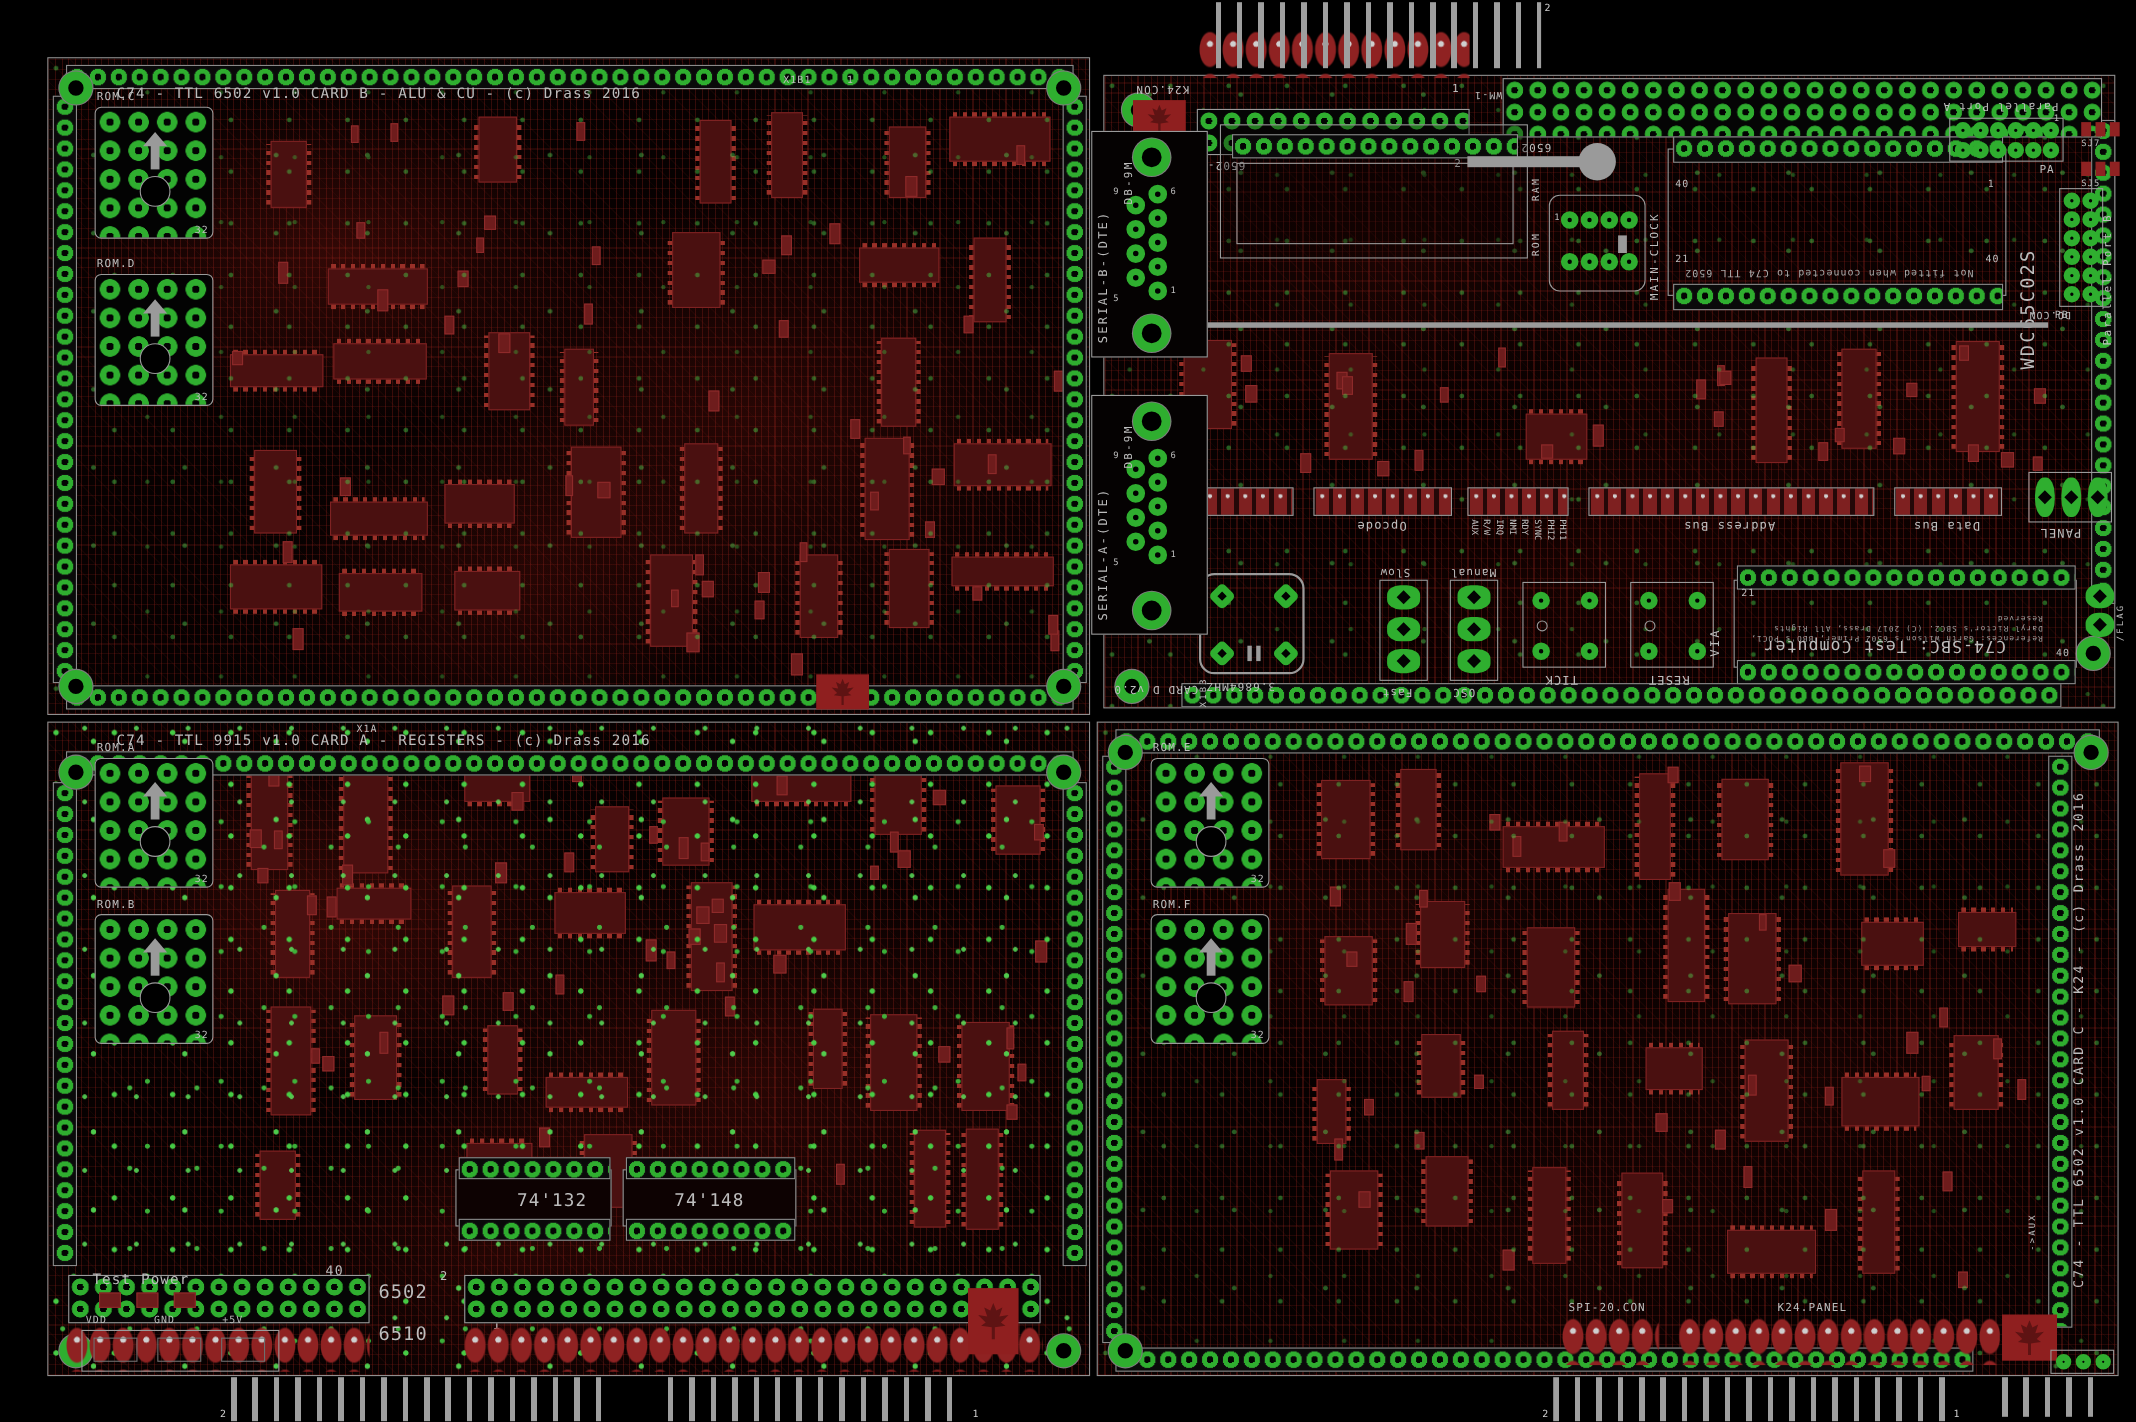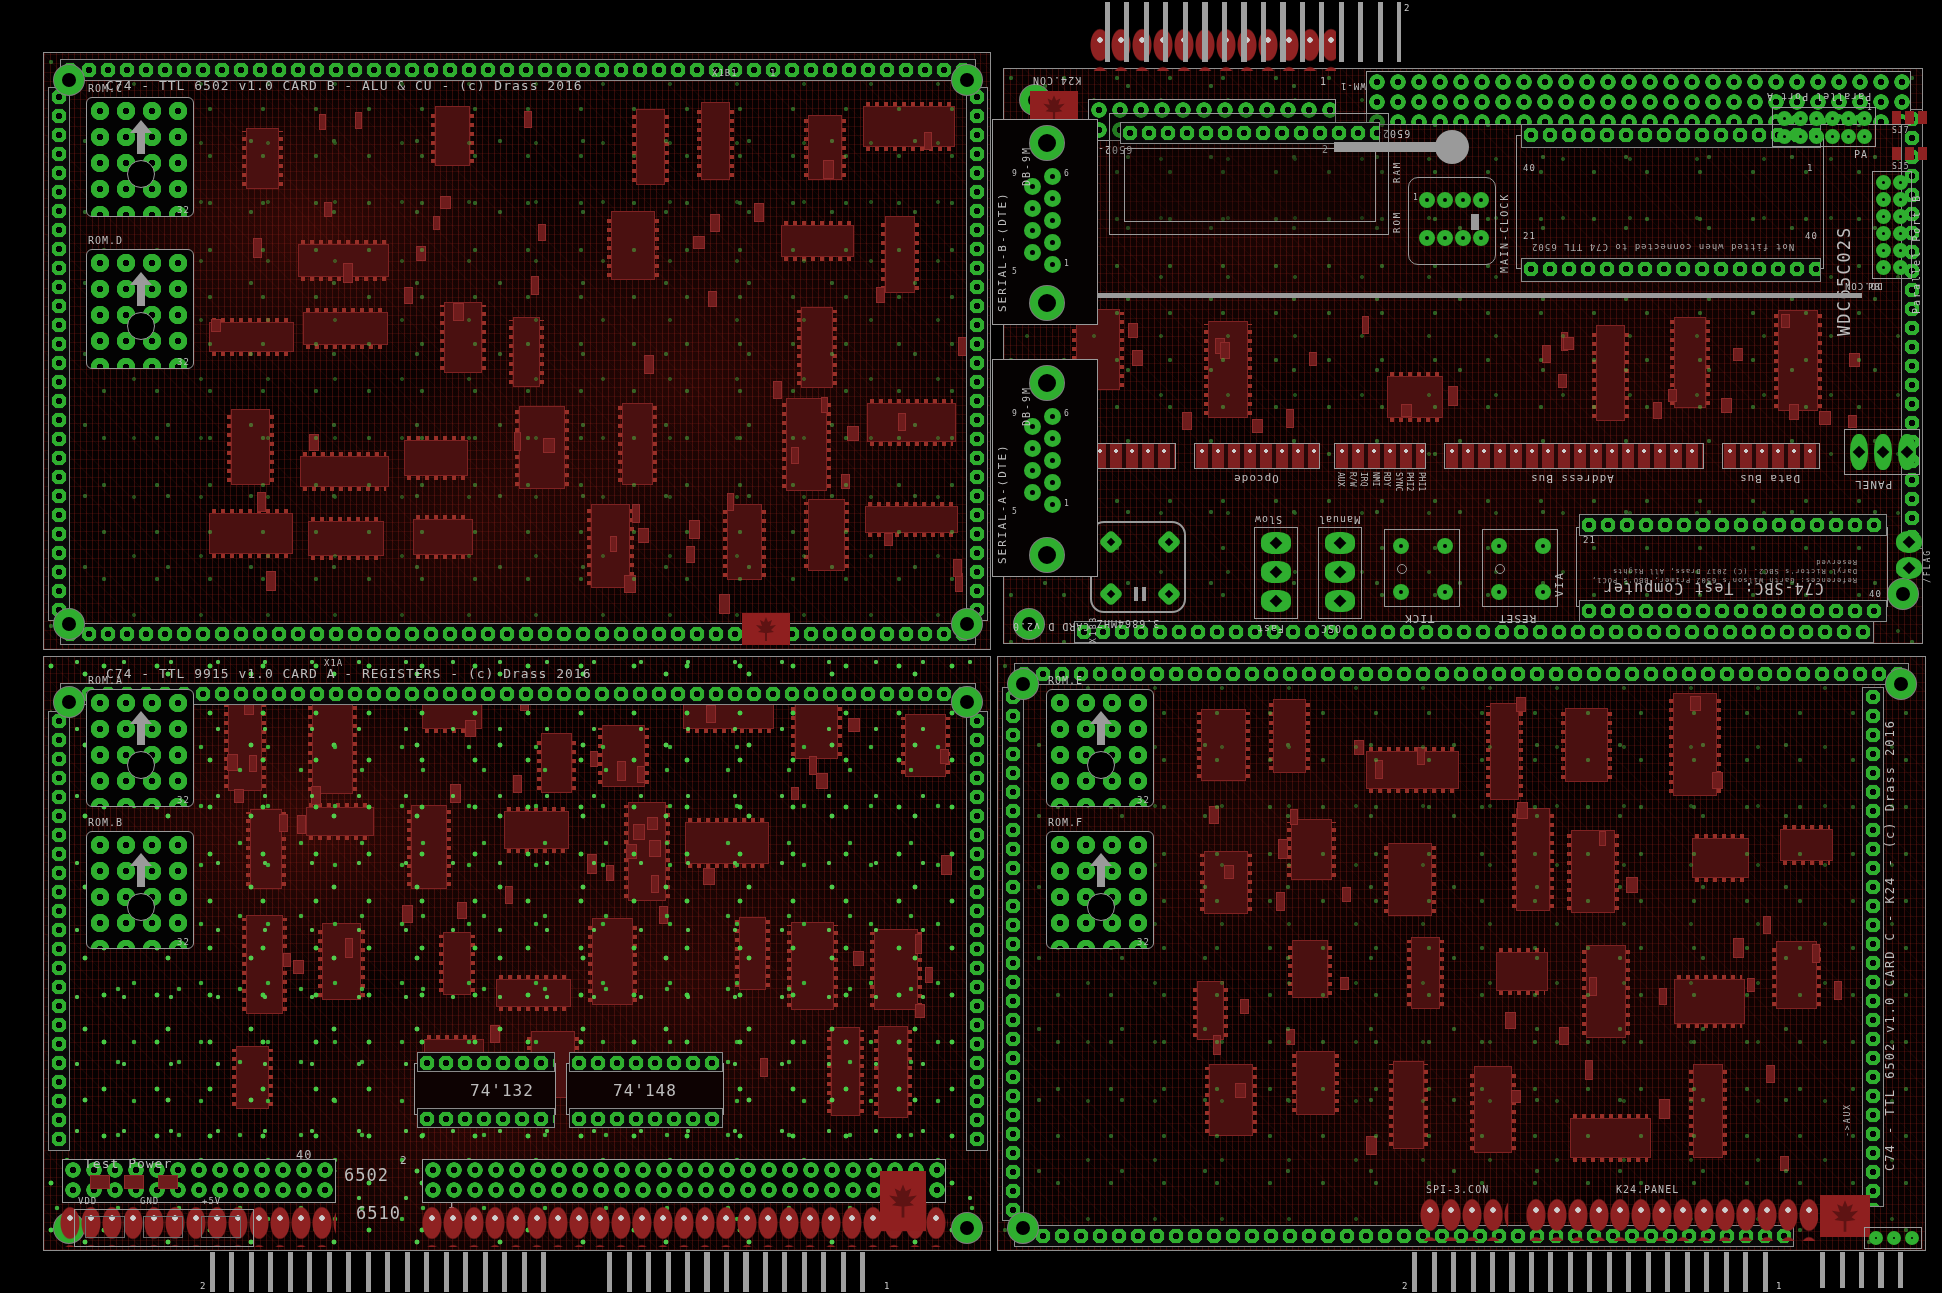--- a/index.html
+++ b/index.html
@@ -551,21 +551,21 @@
       </div>
       <div class="outline" style="left: 522px; top: 406px; width: 158px; height: 52px; position: absolute; background: rgb(13, 2, 2);">
         <div class="gstripH" style="left: 2px; top: -12px; width: 154px; height: 20px; position: absolute;"></div>
         <div class="gstripH" style="left: 2px; top: 44px; width: 154px; height: 20px; position: absolute;"></div>
         <div class="silk" style="left: 46px; top: 19px; position: absolute; font-size: 16px;">74'148</div>
       </div>
       <div class="silk" style="left: 252px; top: 492px; position: absolute; font-size: 12px;">40</div>
       <div class="silk" style="left: 356px; top: 498px; position: absolute; font-size: 11px;">2</div>
       <div class="silk" style="left: 300px; top: 510px; position: absolute; font-size: 17px;">6502</div>
       <div class="silk" style="left: 404px; top: 542px; position: absolute; font-size: 11px;">1</div>
-      <div class="silk" style="left: 312px; top: 548px; position: absolute; font-size: 17px;">6510</div>
+      <div class="silk" style="left: 300px; top: 548px; position: absolute; font-size: 17px;">6510</div>
       <div class="dual" style="left: 18px; top: 502px; width: 274px; height: 44px; position: absolute;"></div>
       <div class="dual" style="left: 378px; top: 502px; width: 524px; height: 44px; position: absolute;"></div>
       <div class="rrow" style="left: 16px; top: 548px; width: 276px; height: 42px; position: absolute;"></div>
       <div class="rrow" style="left: 378px; top: 548px; width: 526px; height: 42px; position: absolute;"></div>
       <div class="silk" style="left: 40px; top: 500px; position: absolute; font-size: 13px;">Test Power</div>
       <div class="res" style="left: 46px; top: 518px; width: 20px; height: 14px; position: absolute;"></div>
       <div class="res" style="left: 80px; top: 518px; width: 20px; height: 14px; position: absolute;"></div>
       <div class="res" style="left: 114px; top: 518px; width: 20px; height: 14px; position: absolute;"></div>
       <div class="silk" style="left: 34px; top: 540px; position: absolute; font-size: 9px;">VDD</div>
       <div class="silk" style="left: 96px; top: 540px; position: absolute; font-size: 9px;">GND</div>
@@ -662,21 +662,21 @@
         <div class="arrow" style="left: 50px; top: 33px; width: 8px; height: 22px; position: absolute;"></div>
         <div class="silk" style="left: 90px; top: 106px; position: absolute; font-size: 9px;">32</div>
       </div>
       <div class="silk" style="left: 50px; top: 161px; position: absolute; font-size: 10px;">ROM.F</div>
       <div class="plcc" style="left: 48px; top: 174px; width: 108px; height: 118px; position: absolute;">
         <div class="plccC" style="left: 40px; top: 61px; width: 26px; height: 26px; position: absolute;"></div>
         <div class="arrow" style="left: 50px; top: 33px; width: 8px; height: 22px; position: absolute;"></div>
         <div class="silk" style="left: 90px; top: 106px; position: absolute; font-size: 9px;">32</div>
       </div>
       <div class="silk vup" style="left: 846px; top: 430px; position: absolute; height: 50px; font-size: 8px;">-&gt;AUX</div>
-      <div class="silk" style="left: 428px; top: 528px; position: absolute; font-size: 10px;">SPI-3.CON</div>
+      <div class="silk" style="left: 428px; top: 528px; position: absolute; font-size: 10px;">SPI-20.CON</div>
       <div class="rrow" style="left: 422px; top: 540px; width: 88px; height: 44px; position: absolute;"></div>
       <div class="silk" style="left: 618px; top: 528px; position: absolute; font-size: 10px;">K24.PANEL</div>
       <div class="rrow" style="left: 528px; top: 540px; width: 292px; height: 44px; position: absolute;"></div>
       <div class="leaf" style="left: 822px; top: 538px; width: 50px; height: 42px; position: absolute;">
         <svg width="30" height="31.5" viewBox="0 0 20 24">
           <path d="M10 0 L12 5 L16 3 L14 9 L20 8 L15 13 L18 15 L11 16 L11 24 L9 24 L9 16 L2 15 L5 13 L0 8 L6 9 L4 3 L8 5 Z" fill="#5e1313"></path>
         </svg>
       </div>
       <div class="outline" style="left: 866px; top: 570px; width: 58px; height: 22px; position: absolute;">
         <div class="gring" style="left: 4px; top: 3px; width: 14px; height: 14px; position: absolute;"></div>

